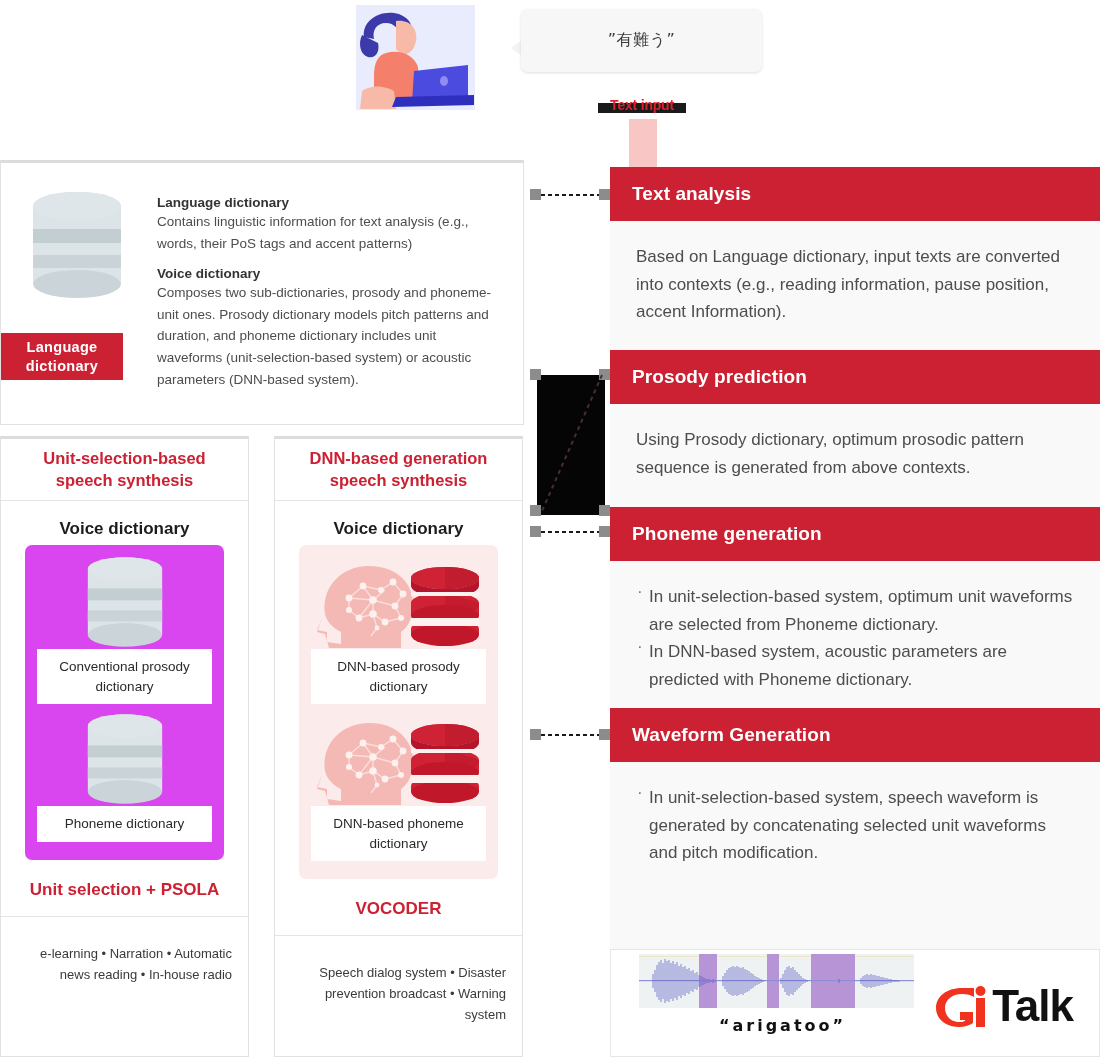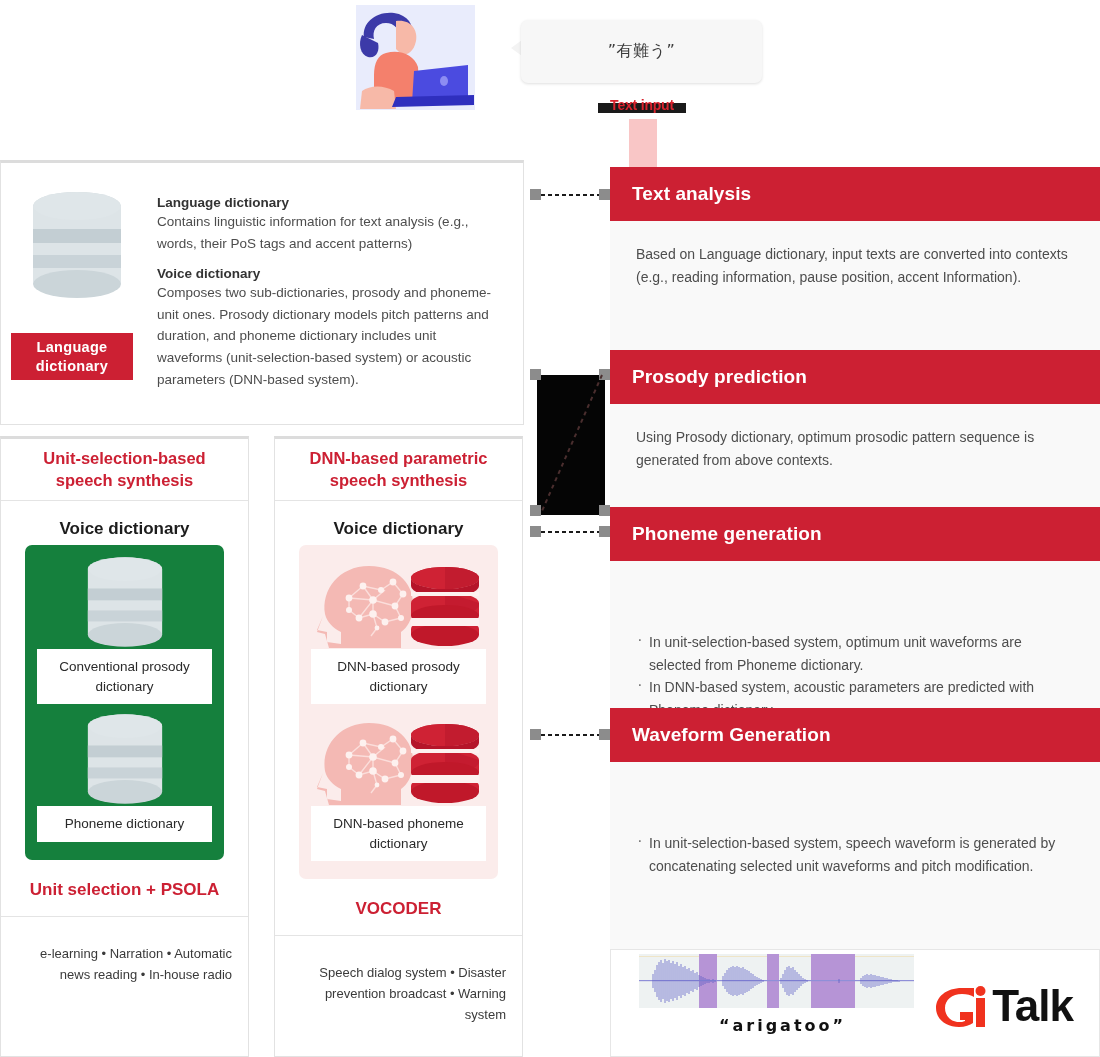--- a/index.html
+++ b/index.html
@@ -11,21 +11,21 @@
     overflow: hidden;
   }
   .stage { position: relative; width: 1100px; height: 1057px; }
 
   
   .illus {
     position: absolute; left: 356px; top: 5px; width: 119px; height: 105px;
     background: #e8ecfb; overflow: hidden;
   }
   .bubble {
-    position: absolute; left: 521px; top: 20px; width: 241px; height: 63px;
+    position: absolute; left: 521px; top: 9px; width: 241px; height: 63px;
     background: #f7f7f7; border-radius: 7px;
     box-shadow: 0 1px 3px rgba(0,0,0,.13);
     display: flex; align-items: center; justify-content: center;
   }
   .bubble-txt {
     font-size: 16px; color: #3c3c3c; letter-spacing: .5px;
     font-family: "DejaVu Sans", sans-serif;
   }
   .bubble-tail {
     position: absolute; left: 511px; top: 40px;
@@ -47,21 +47,21 @@
   
   .arrow { position: absolute; background: #f9c6c6; }
 
   
   .dict-card {
     position: absolute; left: 0px; top: 160px; width: 524px; height: 265px;
     background: #ffffff; border: 1px solid #e2e2e2; border-top: 3px solid #dcdcdc;
   }
   .dict-cyl { position: absolute; left: 31px; top: 28px; width: 90px; height: 108px; }
   .dict-badge {
-    position: absolute; left: 10px; top: 170px; width: 122px; height: 47px;
+    position: absolute; left: 0; top: 170px; width: 122px; height: 47px;
     background: #cc2033; color: #fff; display: flex; flex-direction: column;
     align-items: center; justify-content: center; line-height: 1.25;
     font-size: 14.5px; font-weight: 700; letter-spacing: .3px;
   }
   .dict-text { position: absolute; left: 156px; top: 32px; width: 345px; }
   .dict-h { font-size: 13.5px; font-weight: 700; color: #333; margin-bottom: 1px; }
   .dict-p { font-size: 13.5px; line-height: 1.62; color: #4d4d4d; }
   .dict-gap { height: 11px; }
 
   
@@ -76,21 +76,21 @@
     display: flex; flex-direction: column; justify-content: center;
     color: #cc2033; font-weight: 700; font-size: 16.5px; line-height: 1.3;
     text-align: center;
   }
   .col-body { padding: 18px 24px 0 24px; }
   .vd-title {
     text-align: center; font-size: 17px; font-weight: 700; color: #1c1c1c;
     margin-bottom: 6px;
   }
   .vd-box { border-radius: 7px; padding: 10px 12px 18px 12px; }
-  .vd-box.plain { background: #15803d; }
+  .vd-box.plain { background: #d946ef; }
   .vd-box.pinkish { background: #fbeceb; }
   .vd-label {
     background: #ffffff; text-align: center; font-size: 13.5px; color: #2a2a2a;
     line-height: 1.45; padding: 8px 4px;
   }
   .icon-row { display: flex; align-items: center; justify-content: center; height: 94px; }
   .method {
     text-align: center; color: #cc2033; font-weight: 700; font-size: 17px;
     margin-top: 20px; margin-bottom: 16px;
   }
@@ -101,23 +101,23 @@
 
   
   .pipe { position: absolute; left: 610px; top: 0; width: 490px; height: 1057px; }
   .step-head {
     position: absolute; left: 0; width: 490px; height: 54px;
     background: #cc2033; color: #fff; display: flex; align-items: center;
     padding-left: 22px; font-size: 19px; font-weight: 700; letter-spacing: .1px;
   }
   .step-body {
     position: absolute; left: 0; width: 490px; background: #f9f9f9;
-    padding: 22px 26px 0 26px; font-size: 14px; line-height: 1.62; color: #4d4d4d;
-  }
-  .step-body ul { list-style: none; margin-top: 48px; }
+    padding: 22px 26px 0 26px; font-size: 17px; line-height: 1.62; color: #4d4d4d;
+  }
+  .step-body ul { list-style: none; }
   .step-body li { position: relative; padding-left: 13px; }
   .step-body li:before {
     content: "·"; position: absolute; left: 1px; top: -2px;
     font-size: 17px; line-height: 1.3; color: #7a7a7a;
   }
 
   
   .result {
     position: absolute; left: 610px; top: 949px; width: 490px; height: 108px;
     background: #fff; border: 1px solid #e6e6e6;
@@ -242,21 +242,21 @@
           <div>Phoneme dictionary</div>
         </div>
       </div>
       <div class="method">Unit selection + PSOLA</div>
     </div>
     <div class="apps">e-learning • Narration • Automatic news reading • In-house radio</div>
   </div>
 
   <div class="col right">
     <div class="col-head">
-      <span>DNN-based parametric</span>
+      <span>DNN-based generation</span>
       <span>speech synthesis</span>
     </div>
     <div class="col-body">
       <div class="vd-title">Voice dictionary</div>
       <div class="vd-box pinkish">
 
         <div class="icon-row">
           <svg width="168" height="92" viewBox="0 0 168 92">
             <path d="M10 58 C6 34 24 10 54 10 C84 10 100 30 98 52 C97 64 92 72 86 76 L86 92 L26 92 L26 76 C18 72 12 66 10 58 Z" fill="#f4b9b4"></path>
             <path d="M8 60 L2 74 L12 76 L12 86 L26 88 L26 92 L14 92 L10 78 L2 76 Z" fill="#f4b9b4"></path>

